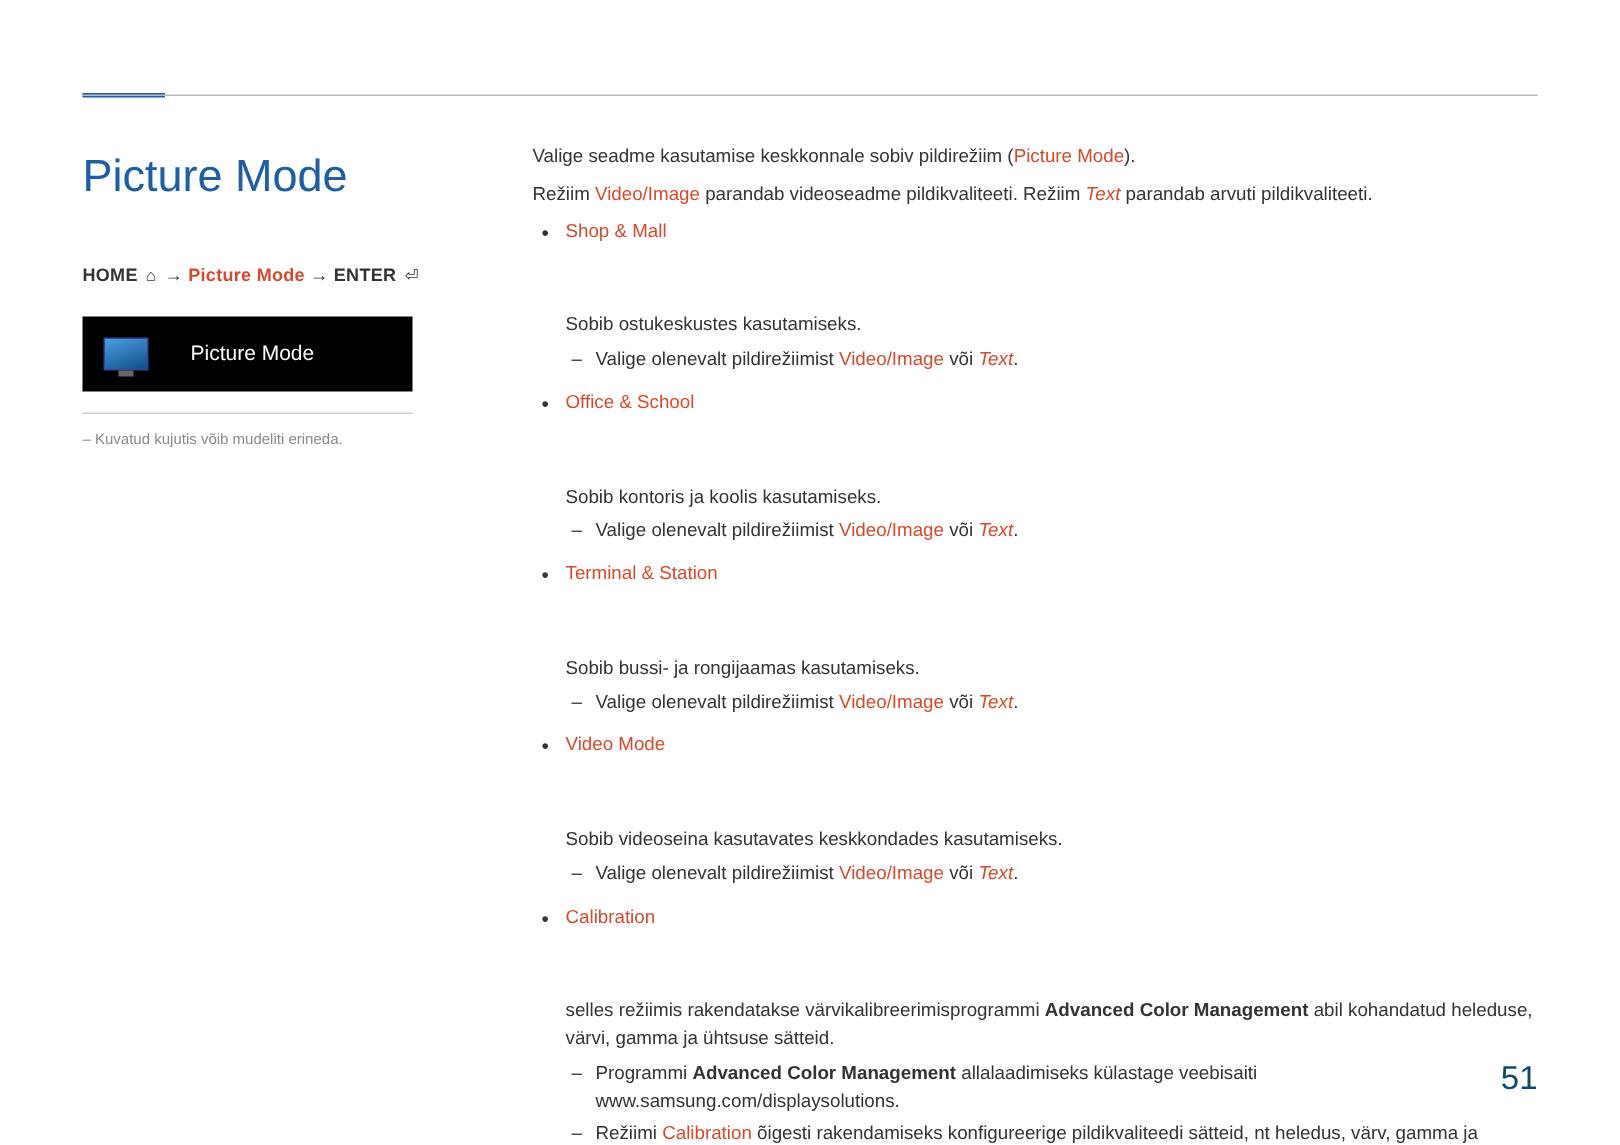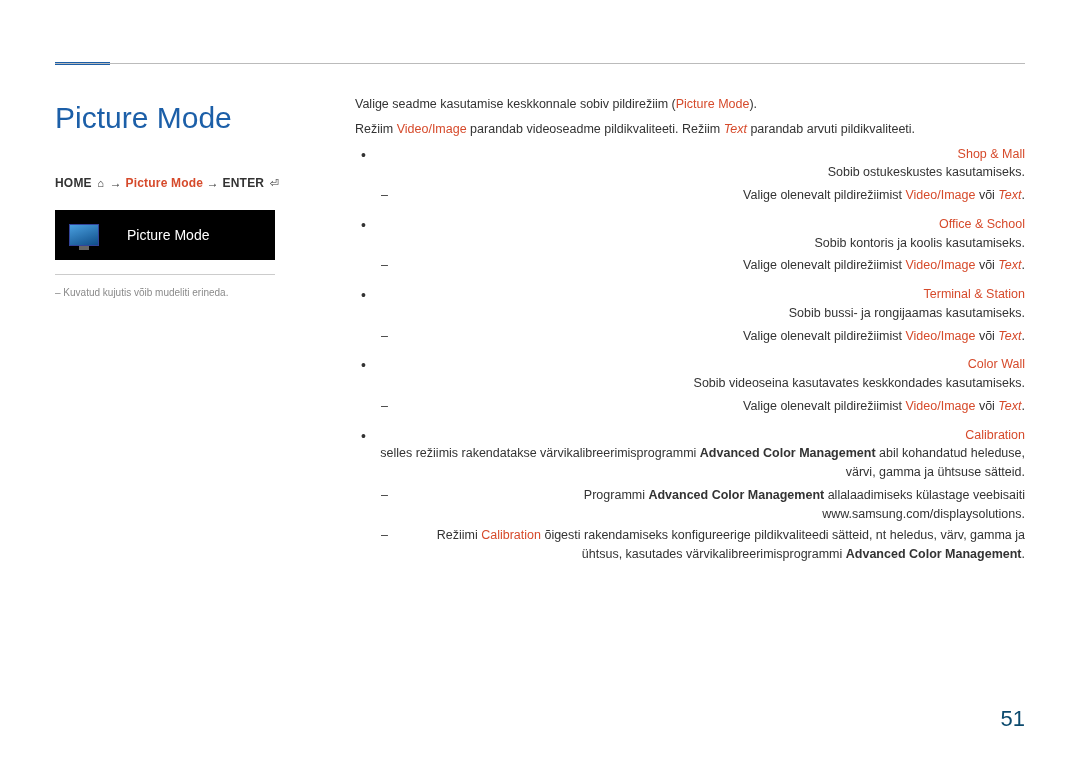--- a/index.html
+++ b/index.html
@@ -99,31 +99,31 @@
   }
   .footnote {
     color: #8a8a8a;
     font-size: 10px;
   }
   .footnote::before { content: "– "; color:#8a8a8a; }
   .right-col p { margin-bottom: 6px; }
   .accent { color: #d64a2b; }
   .bold { font-weight: 700; color:#333; }
   ul.bullets { list-style: none; padding-left: 22px; margin-top: 6px; }
-  ul.bullets > li { position: relative; margin-bottom: 10px; text-align: right; }
+  ul.bullets > li { position: relative; margin-bottom: 10px; }
   ul.bullets > li::before {
     content: "•";
     position: absolute;
     left: -16px;
     top: 0;
     color: #333;
     font-size: 14px;
   }
   ul.bullets > li .head { color: #d64a2b; display: inline; }
-  ul.bullets > li .desc { display: block; color:#333; }
+  ul.bullets > li .desc { display: block; color:#333;margin-top:44px; }
   ul.dashes { list-style: none; padding-left: 20px; margin-top: 4px; }
   ul.dashes > li { position: relative; margin-bottom: 3px; color:#333; }
   ul.dashes > li::before {
     content: "–";
     position: absolute;
     left: -16px;
     top: 0;
     color: #333;
   }
   .vi { color: #d64a2b; }
@@ -200,21 +200,21 @@
         <span class="head">Terminal &amp; Station</span>
         <span class="desc">Sobib bussi- ja rongijaamas kasutamiseks.</span>
         <ul class="dashes">
           <li>
             <span>Valige olenevalt pildirežiimist </span><span class="vi">Video/Image</span><span> või </span><span class="tx">Text</span><span>.</span>
           </li>
         </ul>
       </li>
 
       <li>
-        <span class="head">Color Wall</span>
+        <span class="head">Video Mode</span>
         <span class="desc">Sobib videoseina kasutavates keskkondades kasutamiseks.</span>
         <ul class="dashes">
           <li>
             <span>Valige olenevalt pildirežiimist </span><span class="vi">Video/Image</span><span> või </span><span class="tx">Text</span><span>.</span>
           </li>
         </ul>
       </li>
 
       <li>
         <span class="head">Calibration</span>

